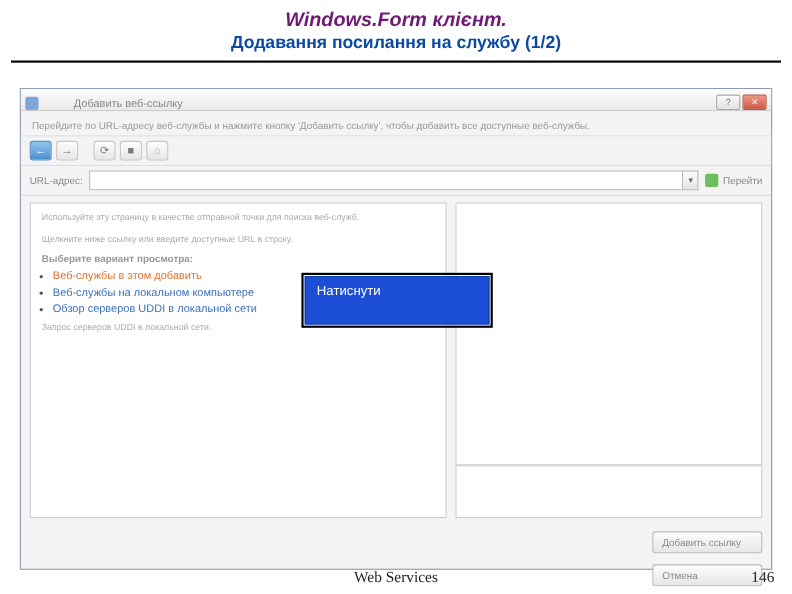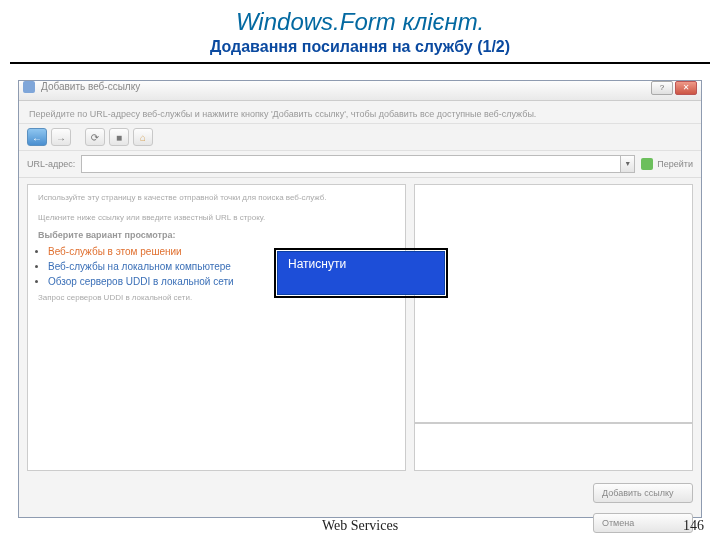--- a/index.html
+++ b/index.html
@@ -9,24 +9,24 @@
     font-family: Tahoma, Arial, sans-serif;
     background: #fff;
     position: relative;
     overflow: hidden;
   }
   .slide-title {
     text-align: center;
     padding: 8px 0 2px 0;
   }
   .slide-title .t1 {
-    font-size: 24px;
-    font-weight: normal;
+    font-size: 18px;
+    font-weight: bold;
     font-style: italic;
-    color: #0369a1;
+    color: #701a75;
   }
   .slide-title .t2 {
     font-size: 16px;
     font-weight: bold;
     color: #0b4aa0;
     margin-top: 2px;
   }
   .hr {
     border: none;
     border-top: 2px solid #000;
@@ -40,23 +40,24 @@
     height: 438px;
     border: 1px solid #8e9bb0;
     background: #f4f4f4;
     font-size: 10px;
     color: #555;
   }
   .titlebar {
     height: 20px;
     background: linear-gradient(#fdfdfd,#e9e9e9);
     display: flex;
-    align-items: flex-start;
+    align-items: flex-end;
     padding: 0 4px;
     border-bottom: 1px solid #ccc;
+    gap: 26px;
   }
   .titlebar .icon {
     width: 12px; height: 12px;
     background: #7fa6d9;
     border-radius: 2px;
     margin-right: 6px;
   }
   .titlebar .title-text {
     flex: 1;
     color: #888;
@@ -317,24 +318,24 @@
     <div class="dropbtn">▾</div>
     <div class="go">
       <div class="arrow"></div>
       <span>Перейти</span>
     </div>
   </div>
 
   <div class="body2col">
     <div class="leftpane">
       <div class="lp-desc">Используйте эту страницу в качестве отправной точки для поиска веб-служб.</div>
-      <div class="lp-desc">Щелкните ниже ссылку или введите известный URL в строку.</div>
+      <div class="lp-desc">Щелкните ниже ссылку или введите доступные URL в строку.</div>
       <div class="lp-options-label">Выберите вариант просмотра:</div>
       <ul class="lp-list">
-        <li class="first"><a href="#">Веб-службы в этом решении</a></li>
+        <li class="first"><a href="#">Веб-службы в этом добавить</a></li>
         <li><a href="#">Веб-службы на локальном компьютере</a></li>
         <li><a href="#">Обзор серверов UDDI в локальной сети</a></li>
       </ul>
       <div class="lp-note">Запрос серверов UDDI в локальной сети.</div>
     </div>
 
     <div class="rightpane">
       <div class="rp-listbox"></div>
       <div class="rp-textarea"></div>
     </div>

